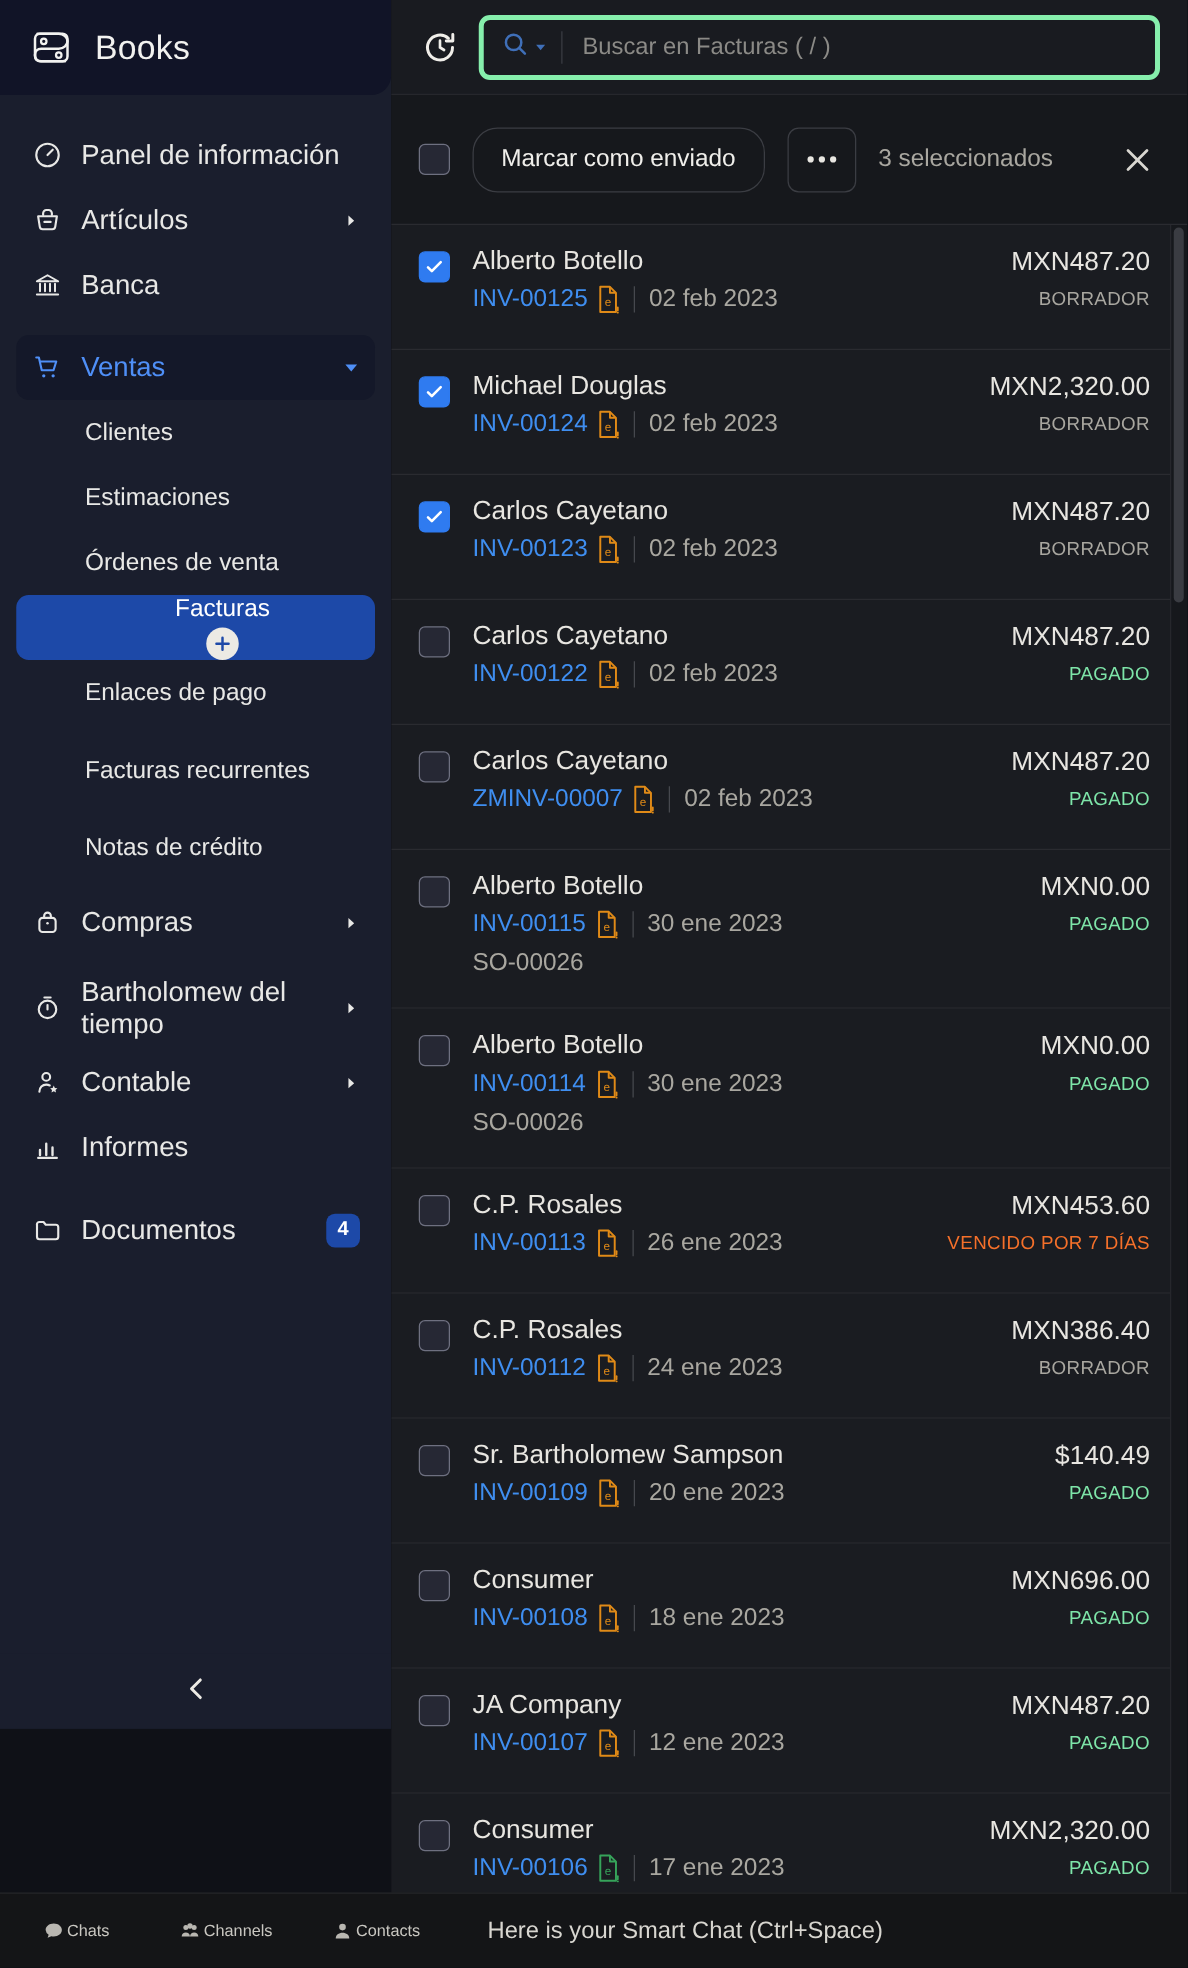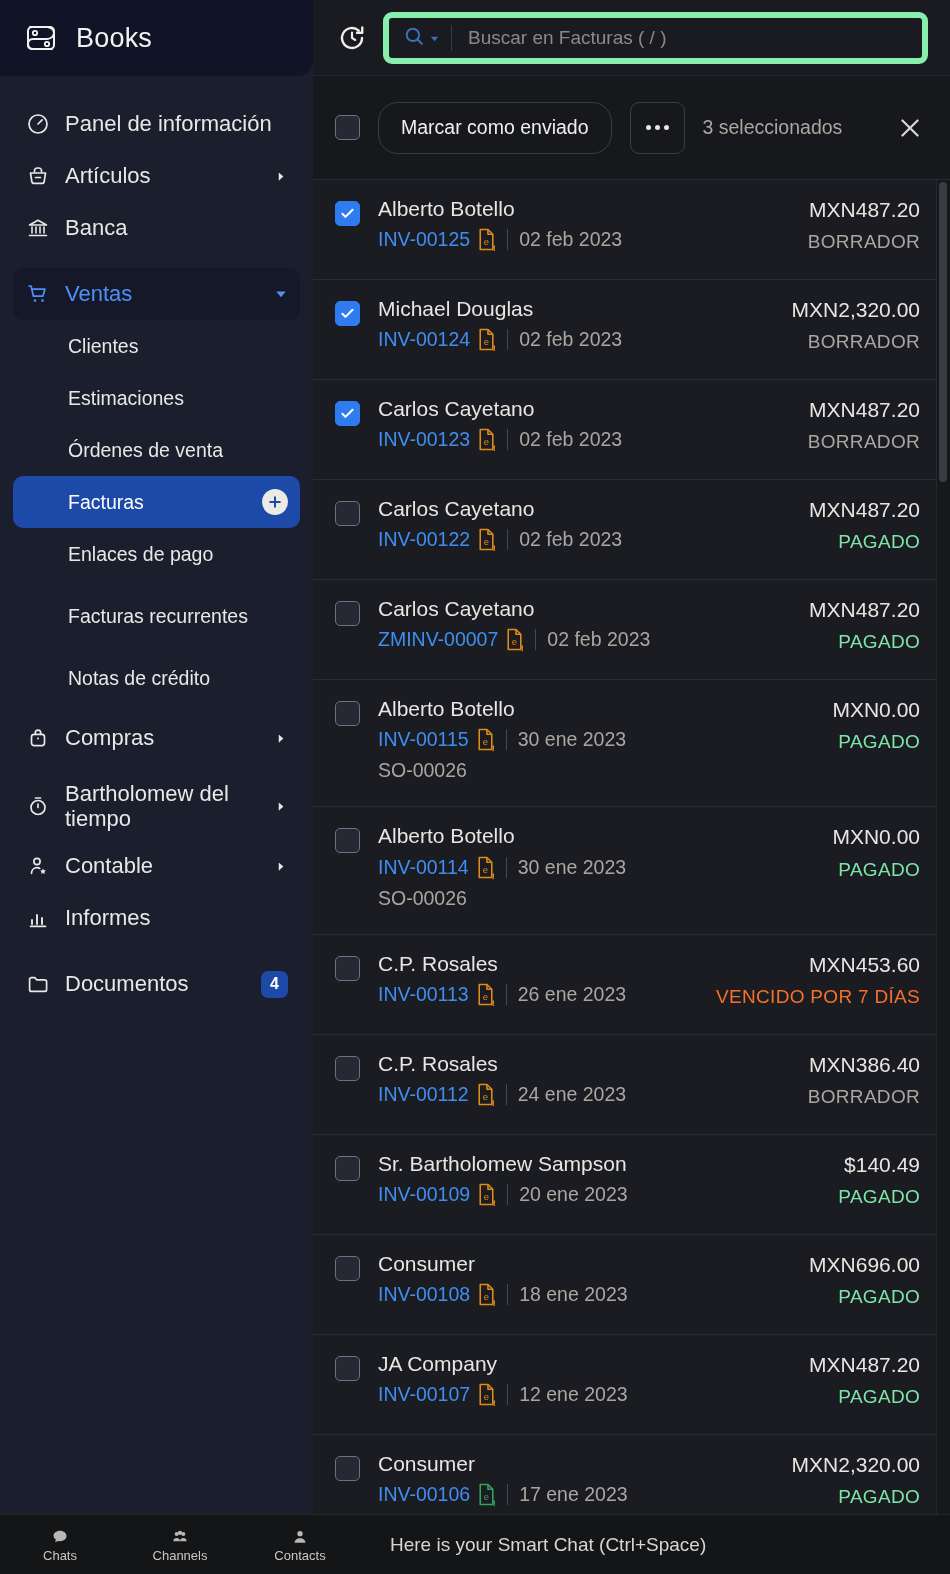--- a/index.html
+++ b/index.html
@@ -6,21 +6,21 @@
   html, body {
     width: 950px; height: 1574px;
     background: #0f1117;
     font-family: "Liberation Sans", sans-serif;
     overflow: hidden;
   }
   .app { display: flex; width: 950px; height: 1574px; position: relative; }
 
   
   .sidebar {
-    width: 313px; height: 1574px;
+    width: 313px; height: 1383px;
     background: #1a1e2d;
     display: flex; flex-direction: column;
     position: relative; flex: 0 0 313px;
   }
   .brand {
     height: 76px; background: #111427;
     display: flex; align-items: center; gap: 14px;
     padding: 0 24px;
     border-bottom-right-radius: 16px;
   }
@@ -41,21 +41,21 @@
   .nav-item.wrap { height: 68px; }
   .nav-item.wrap .lbl { line-height: 1.15; }
 
   .sub-item {
     display: flex; align-items: center;
     height: 52px; margin: 0 13px; padding: 0 12px 0 55px;
     border-radius: 10px; cursor: pointer;
   }
   .sub-item .lbl { color: #e8e8e6; font-size: 19.5px; line-height: 1.16; flex: 1 1 auto; }
   .sub-item.tall { height: 72px; }
-  .sub-item.active { background: #1d49a8; }
+  .sub-item.active { background: #1d49a8; flex-direction: column; }
   .sub-item.active .lbl { color: #ffffff; }
   .plus-badge {
     width: 26px; height: 26px; border-radius: 50%;
     background: #eceae4; flex: 0 0 26px;
     display: flex; align-items: center; justify-content: center;
   }
   .count-badge {
     min-width: 27px; height: 27px; border-radius: 7px;
     background: #1d49a8; color: #fff;
     font-size: 16px; font-weight: 700;
@@ -83,21 +83,21 @@
     background: #191b20;
     border-bottom: 1px solid #26272c;
   }
   .history-btn {
     width: 34px; height: 34px; flex: 0 0 34px;
     display: flex; align-items: center; justify-content: center;
     cursor: pointer;
   }
   .search-box {
     flex: 1 1 auto; height: 52px;
-    border: 6px solid #86efac; border-radius: 9px;
+    border: 4px solid #86efac; border-radius: 9px;
     display: flex; align-items: center; gap: 0;
     background: transparent; padding: 0 14px;
   }
   .search-ico-grp { display: flex; align-items: center; gap: 5px; padding-right: 12px; border-right: 1px solid #3a3c42; height: 26px; cursor: pointer; }
   .search-input {
     flex: 1 1 auto; background: transparent; border: 0; outline: 0;
     color: #e3e1dc; font-size: 19px; padding-left: 16px;
     font-family: "Liberation Sans", sans-serif;
   }
   .search-input::placeholder { color: #8b8a86; }
@@ -146,42 +146,42 @@
   .row-main { flex: 1 1 auto; min-width: 0; }
   .row-name { color: #e8e6e1; font-size: 21px; line-height: 1.25; margin-bottom: 6px; }
   .row-meta { display: flex; align-items: center; gap: 0; flex-wrap: wrap; }
   .inv-no { color: #3f8ef0; font-size: 19.5px; }
   .doc-ico { margin: 0 9px 0 7px; display: inline-flex; align-items: center; }
   .sep { width: 1px; height: 21px; background: #46484e; margin: 0 11px 0 2px; }
   .row-date { color: #a9a7a0; font-size: 19.5px; }
   .row-so { color: #a9a7a0; font-size: 19.5px; margin-top: 8px; }
   .row-right { text-align: right; flex: 0 0 auto; padding-top: 1px; }
   .row-amt { color: #e8e6e1; font-size: 21px; line-height: 1.25; margin-bottom: 8px; white-space: nowrap; }
-  .row-status { font-size: 19px; letter-spacing: .3px; white-space: nowrap; }
+  .row-status { font-size: 15px; letter-spacing: .3px; white-space: nowrap; }
   .st-draft { color: #a9a7a0; }
   .st-paid { color: #7ee5a9; }
   .st-overdue { color: #f5702a; }
 
   .scrollbar {
     position: absolute; right: 0; top: 0; width: 14px; height: 100%;
     background: #16181c; border-left: 1px solid #26272c;
   }
   .scrollthumb {
     position: absolute; right: 3px; top: 2px; width: 8px; height: 300px;
     background: #3a3c42; border-radius: 4px;
   }
 
   
   .bottombar {
     position: absolute; left: 0; bottom: 0; width: 950px; height: 60px;
     background: #141517; display: flex; align-items: center;
     border-top: 1px solid #25262a; z-index: 20;
   }
   .bb-item {
-    width: 120px; height: 60px; display: flex; flex-direction: column;
+    width: 120px; height: 60px; display: flex; flex-direction: row;
     align-items: center; justify-content: center; gap: 1px; cursor: pointer;
   }
   .bb-lbl { color: #c9c7c1; font-size: 13px; }
   .bb-hint { color: #d8d6d0; font-size: 19px; margin-left: 30px; }
 </style>
 </head>
 <body>
 
 <div class="app">
 

